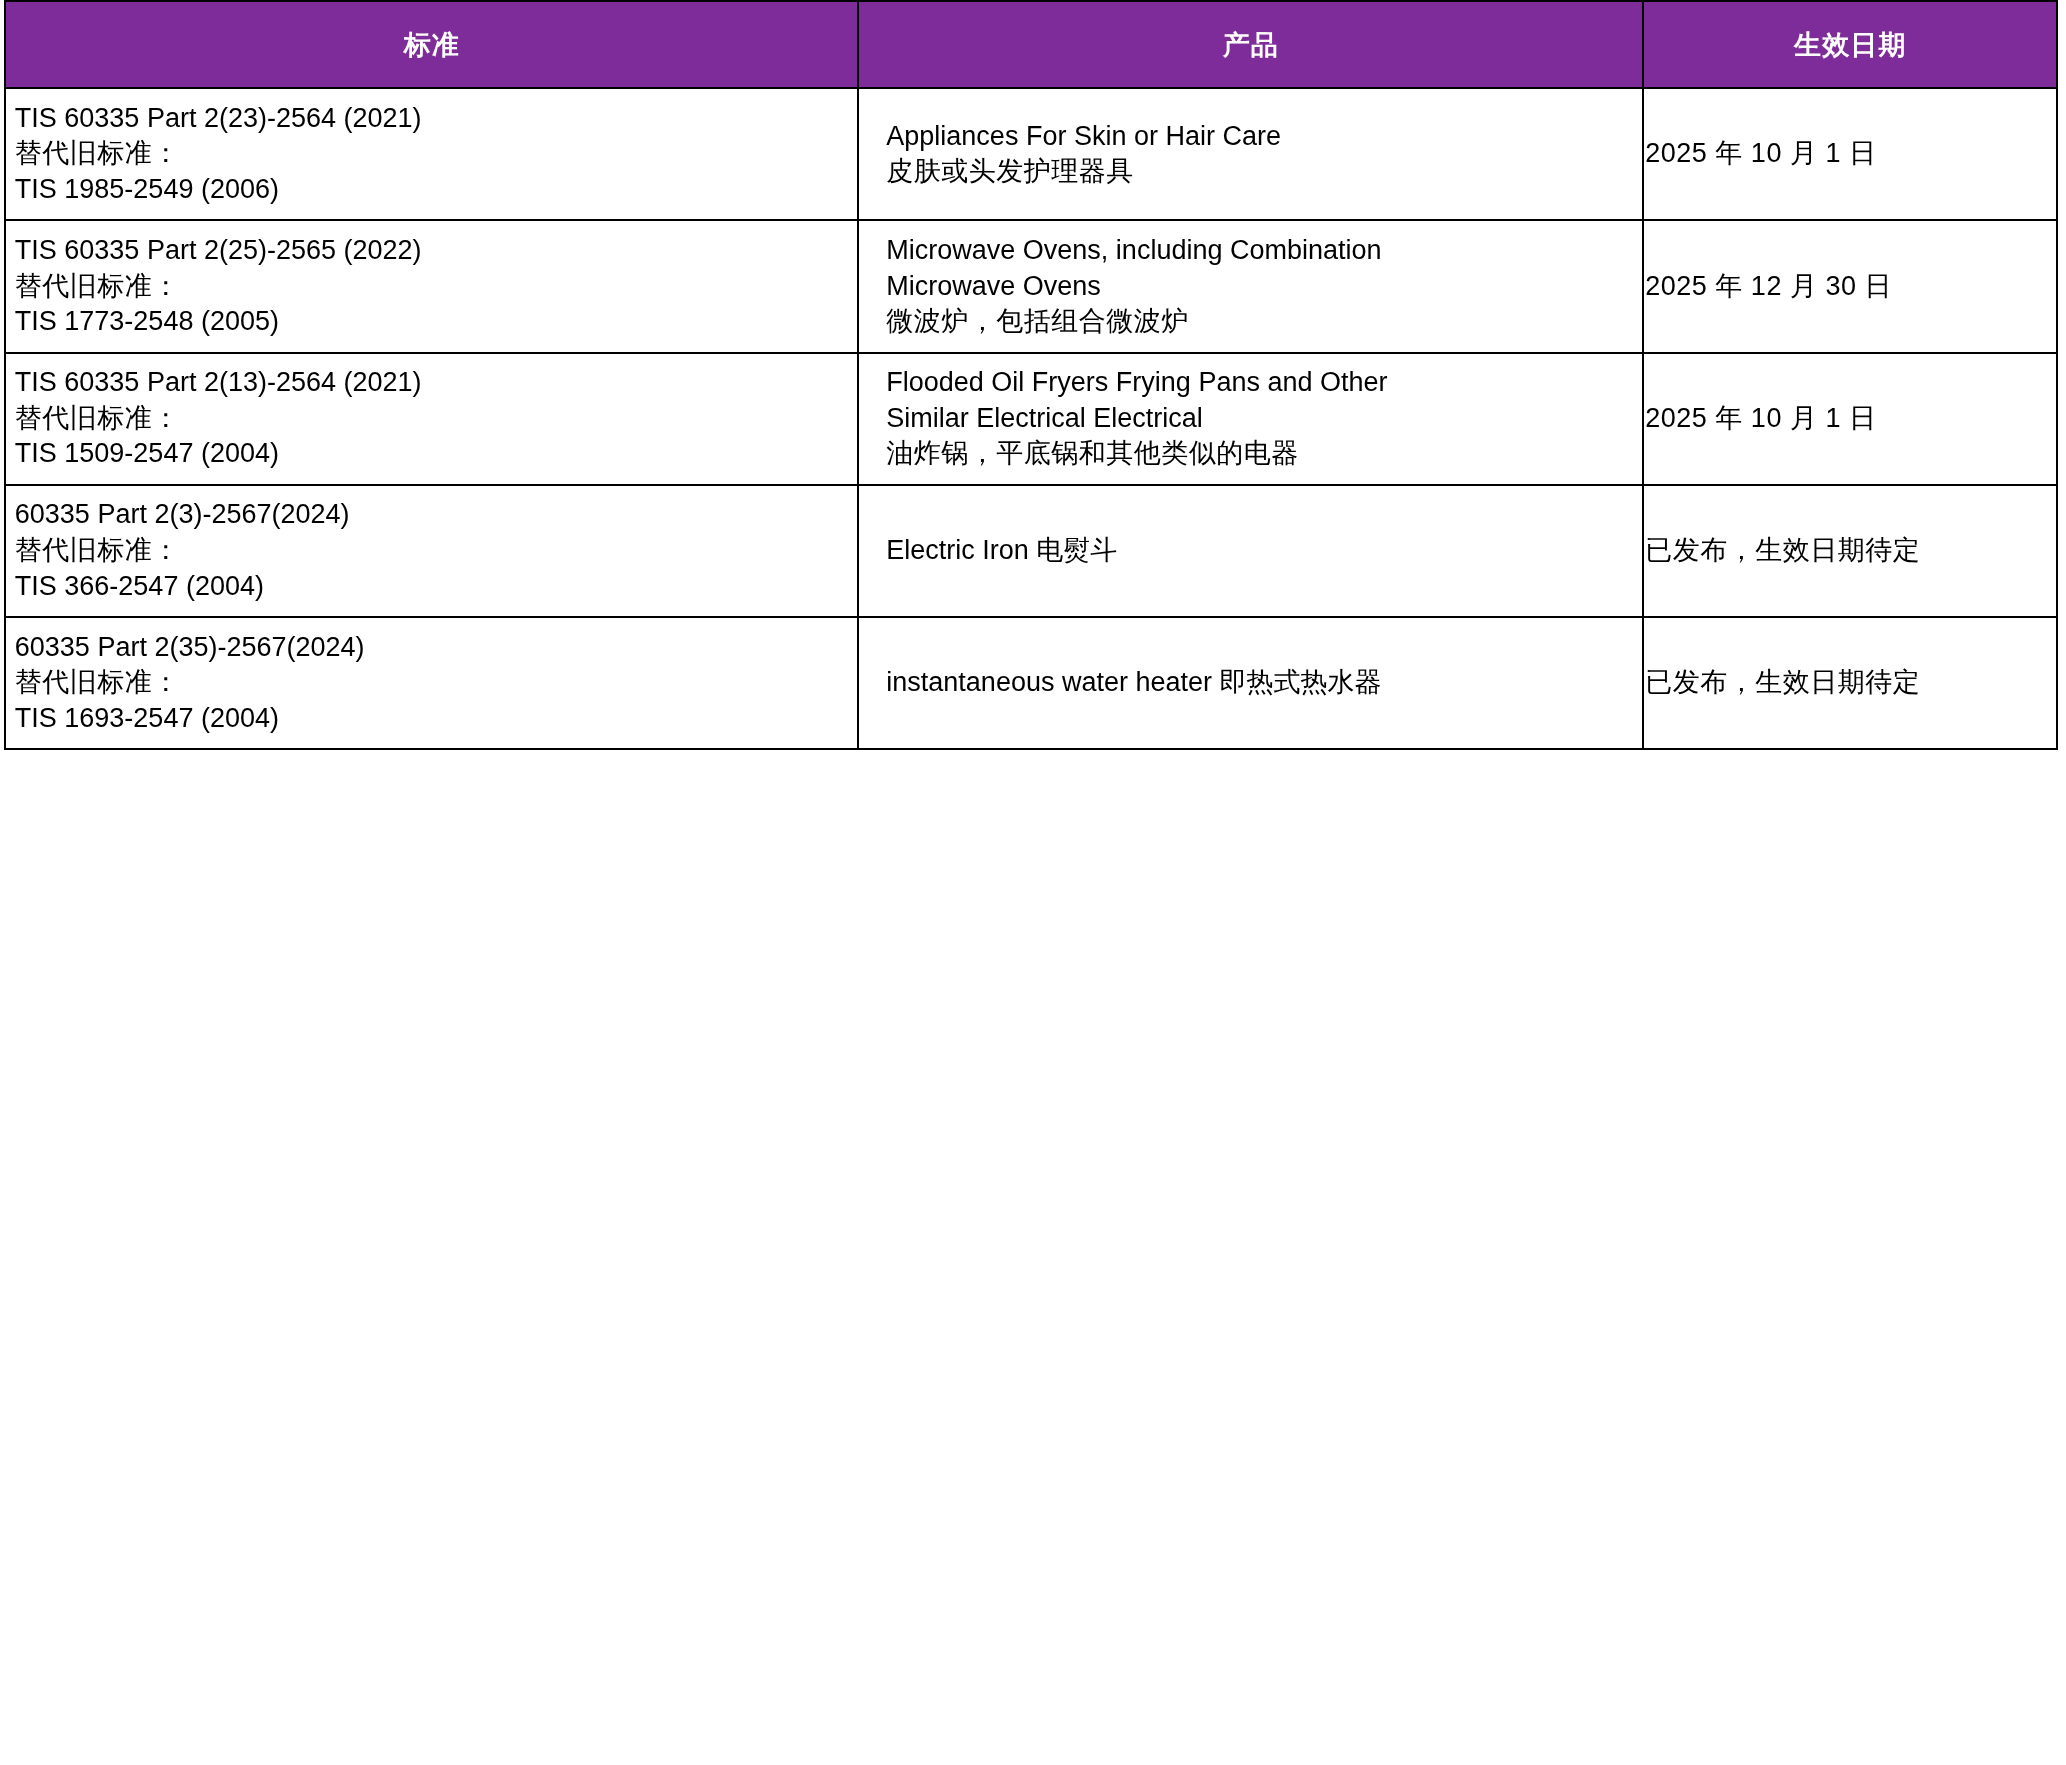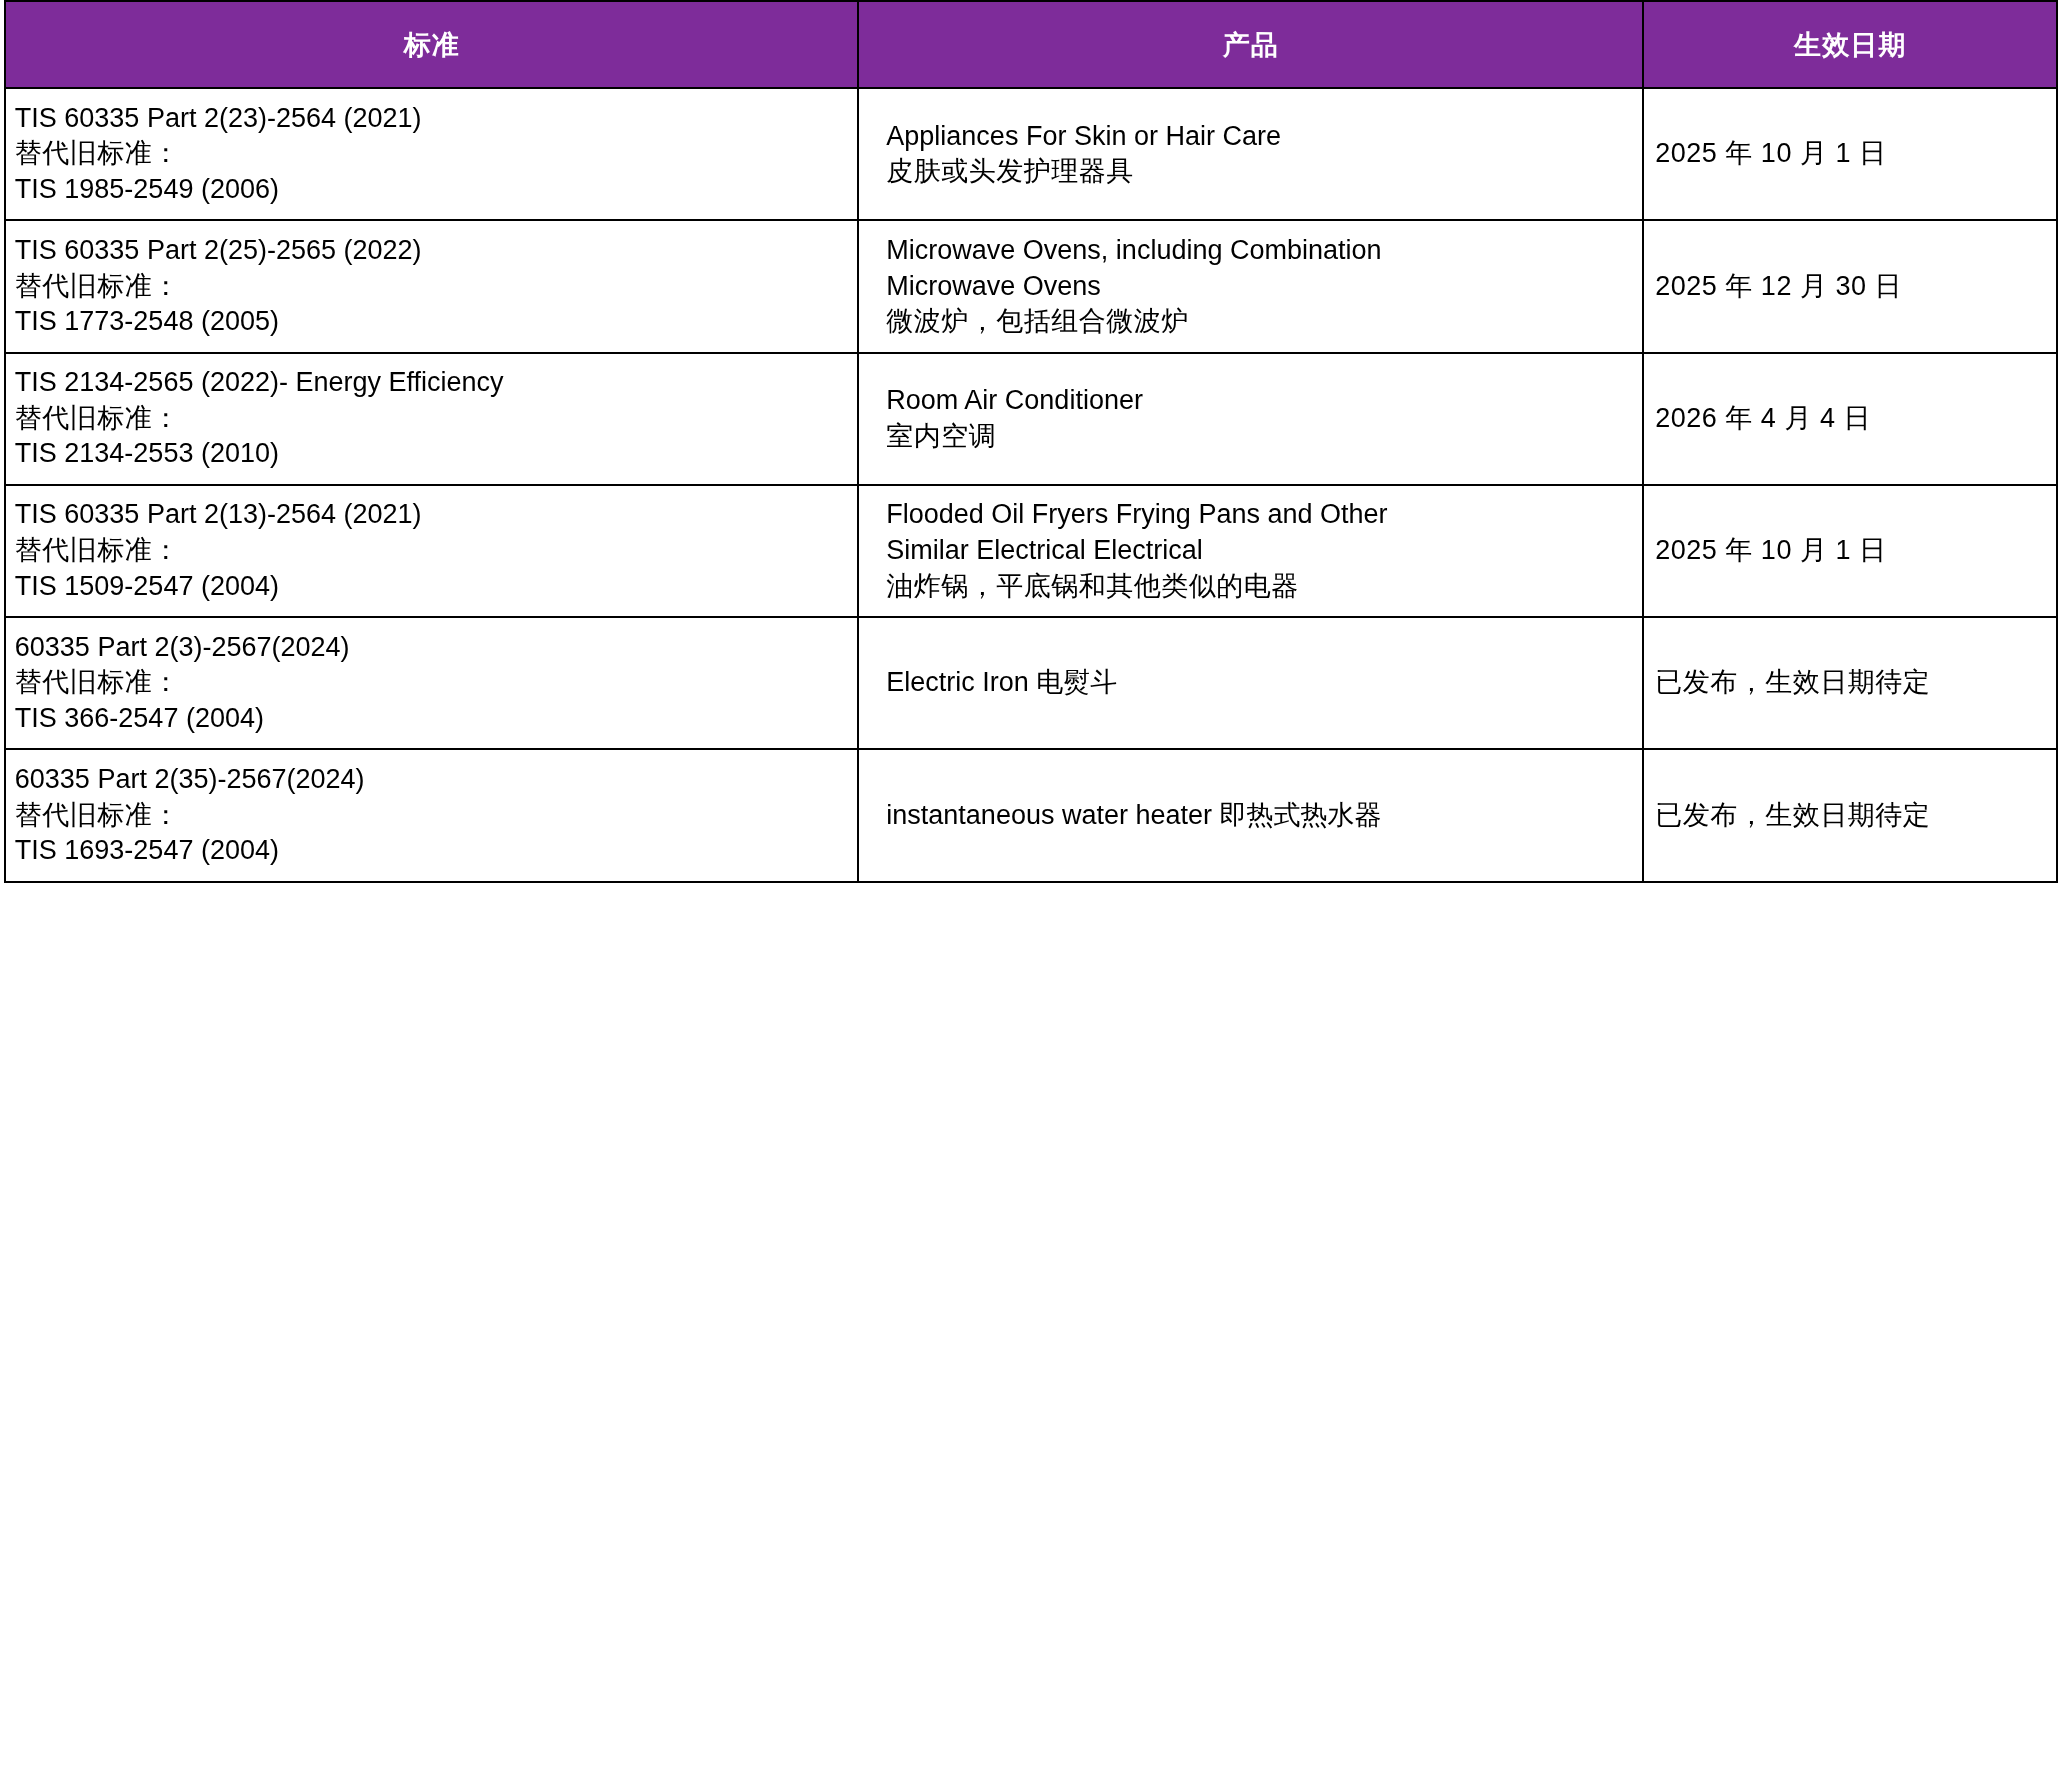--- a/index.html
+++ b/index.html
@@ -46,21 +46,21 @@
     height: 85px;
     letter-spacing: 1.1px;
   }
   .cell-inner {
     padding: 11.7px 7.5px 11.7px 8.5px;
   }
   .cell-inner.prod {
     padding-left: 27px;
   }
   .cell-inner.date {
-    padding-left: 11px;
+    padding-left: 1px;
   }
   .line {
     font-size: 27px;
     line-height: 1.32;
     color: #000000;
     white-space: nowrap;
   }
   .line.cn {
     letter-spacing: 0.5px;
   }
@@ -124,40 +124,20 @@
           </td>
           <td class="date-cell">
             <div class="cell-inner date">
               <div class="line cn">2025 年 12 月 30 日</div>
             </div>
           </td>
         </tr>
         <tr>
           <td class="standard-cell">
             <div class="cell-inner">
-              <div class="line">TIS 2134-2565 (2022)- Energy Efficiency</div>
-              <div class="line cn">替代旧标准：</div>
-              <div class="line">TIS 2134-2553 (2010)</div>
-            </div>
-          </td>
-          <td class="product-cell">
-            <div class="cell-inner prod">
-              <div class="line">Room Air Conditioner</div>
-              <div class="line cn">室内空调</div>
-            </div>
-          </td>
-          <td class="date-cell">
-            <div class="cell-inner date">
-              <div class="line cn">2026 年 4 月 4 日</div>
-            </div>
-          </td>
-        </tr>
-        <tr>
-          <td class="standard-cell">
-            <div class="cell-inner">
               <div class="line">TIS 60335 Part 2(13)-2564 (2021)</div>
               <div class="line cn">替代旧标准：</div>
               <div class="line">TIS 1509-2547 (2004)</div>
             </div>
           </td>
           <td class="product-cell">
             <div class="cell-inner prod">
               <div class="line">Flooded Oil Fryers Frying Pans and Other</div>
               <div class="line">Similar Electrical Electrical</div>
               <div class="line cn">油炸锅，平底锅和其他类似的电器</div>

